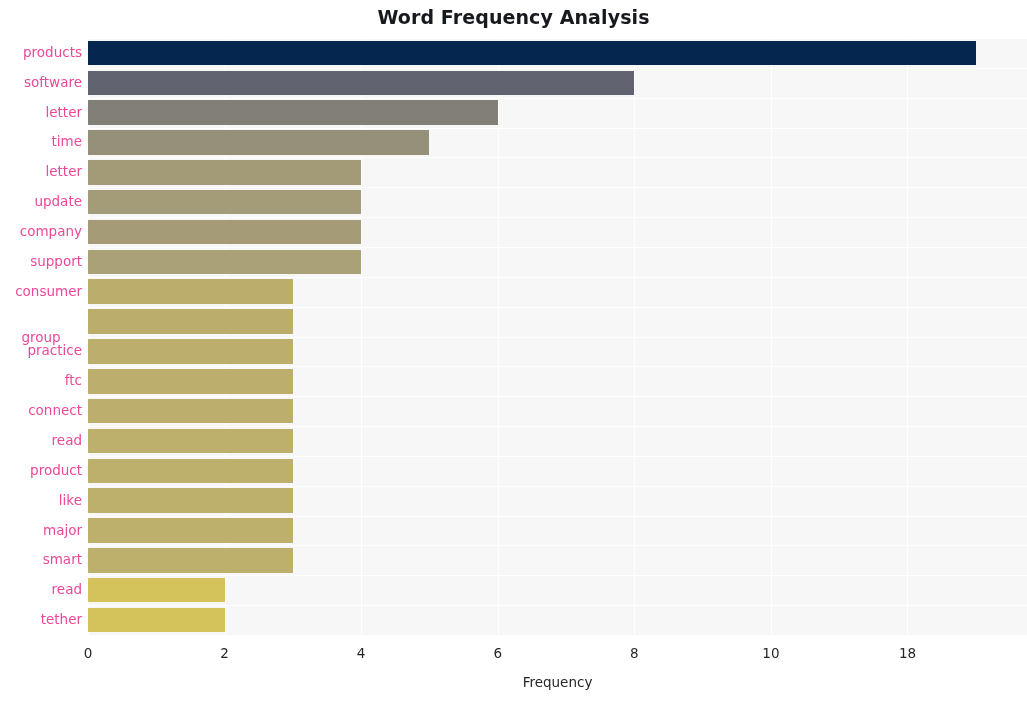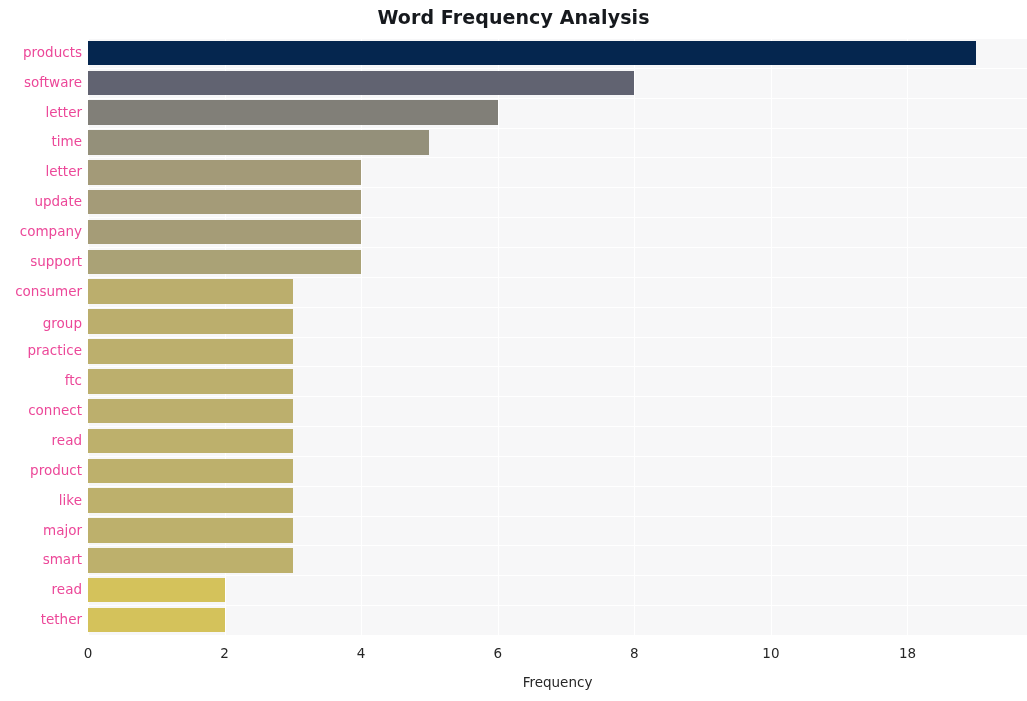--- a/index.html
+++ b/index.html
@@ -221,21 +221,21 @@
   <div id="y-axis">
       <div class="y-tick-label" style="top: 5.925px;">products</div>
       <div class="y-tick-label" style="top: 35.775px;">software</div>
       <div class="y-tick-label" style="top: 65.625px;">letter</div>
       <div class="y-tick-label" style="top: 95.475px;">time</div>
       <div class="y-tick-label" style="top: 125.325px;">letter</div>
       <div class="y-tick-label" style="top: 155.175px;">update</div>
       <div class="y-tick-label" style="top: 185.025px;">company</div>
       <div class="y-tick-label" style="top: 214.875px;">support</div>
       <div class="y-tick-label" style="top: 244.725px;">consumer</div>
-      <div class="y-tick-label" style="top: 277px;">group</div>
+      <div class="y-tick-label" style="top: 291px; text-align: center;">group</div>
       <div class="y-tick-label" style="top: 304.425px;">practice</div>
       <div class="y-tick-label" style="top: 334.275px;">ftc</div>
       <div class="y-tick-label" style="top: 364.125px;">connect</div>
       <div class="y-tick-label" style="top: 393.975px;">read</div>
       <div class="y-tick-label" style="top: 423.825px;">product</div>
       <div class="y-tick-label" style="top: 453.675px;">like</div>
       <div class="y-tick-label" style="top: 483.525px;">major</div>
       <div class="y-tick-label" style="top: 513.375px;">smart</div>
       <div class="y-tick-label" style="top: 543.225px;">read</div>
       <div class="y-tick-label" style="top: 573.075px;">tether</div>

